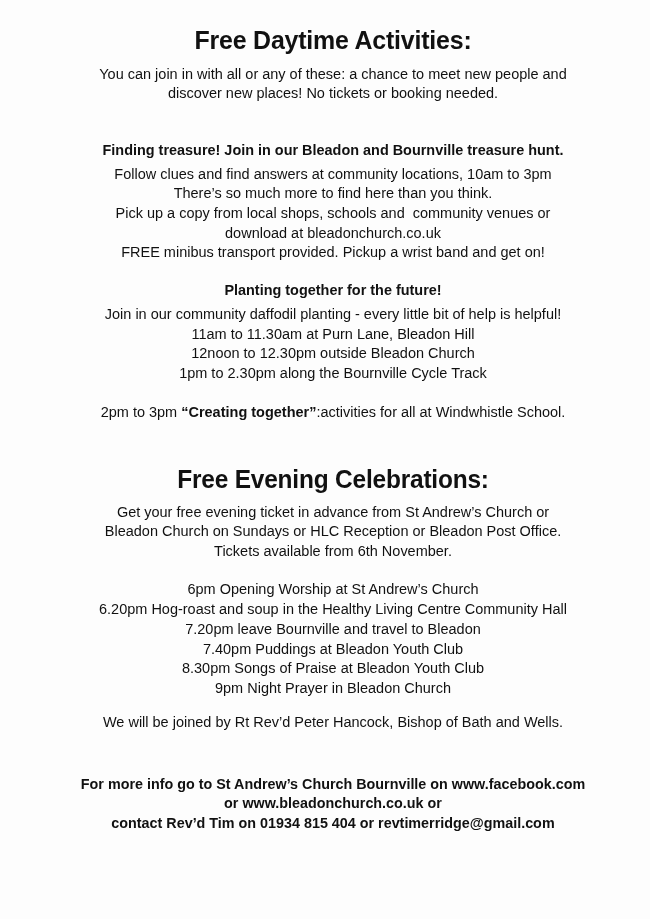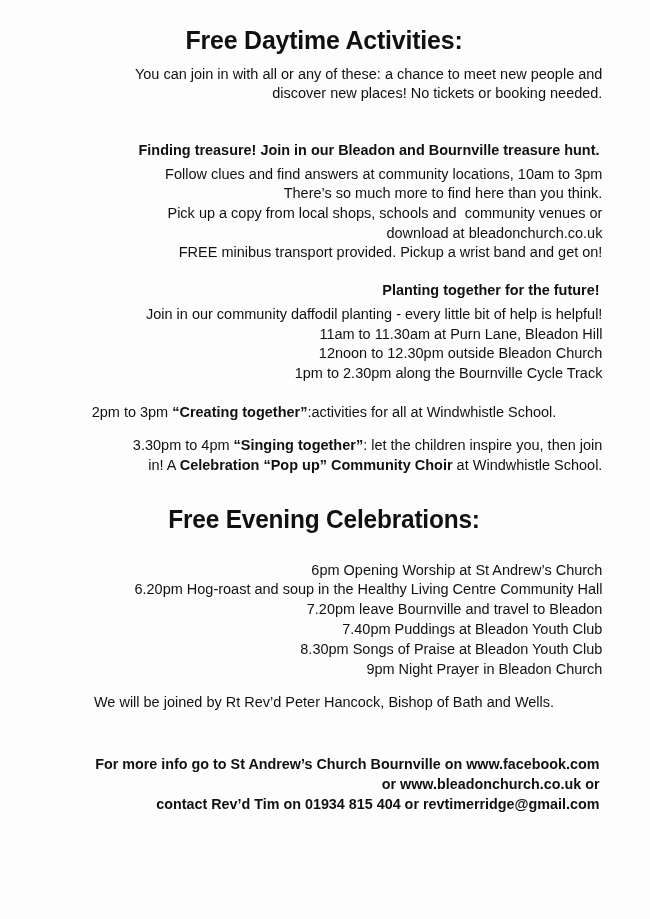--- a/index.html
+++ b/index.html
@@ -13,21 +13,21 @@
     background: #fdfdfd;
     color: #111111;
     font-family: "Liberation Sans", "DejaVu Sans", sans-serif;
     overflow: hidden;
   }
 
   .page {
     width: 650px;
     height: 919px;
     box-sizing: border-box;
-    padding: 26px 36px 10px 34px;
+    padding: 26px 18px 10px 34px;
     text-align: center;
   }
 
   
   .main-title {
     font-size: 26.5px;
     font-weight: bold;
     letter-spacing: -0.2px;
     line-height: 1.08;
     margin: 0 0 9px 0;
@@ -62,21 +62,21 @@
   .line {
     font-size: 15.1px;
     line-height: 1.30;
     margin: 0;
     transform: scaleX(0.96);
     transform-origin: center;
     white-space: pre;
   }
 
   
-  .block { margin: 0; text-align: right; }
+  .block { margin: 0; }
   .gap-xs { height: 6px; }
   .gap-md { height: 14px; }
   .gap-lg { height: 19px; }
   .gap-xl { height: 30px; }
   .gap-xxl { height: 42px; }
 
   .schedule .line { line-height: 1.31; }
 
   .footer .line {
     font-size: 15.1px;
@@ -127,33 +127,30 @@
   </div>
 
   <div class="gap-lg"></div>
 
   <p class="para">
     <span>2pm to 3pm </span><b>“Creating together”</b><span>:activities for all at Windwhistle School.</span>
   </p>
 
   <div class="gap-md"></div>
 
-  <div class="block">
-    <p class="para">
-      <span>3.30pm to 4pm </span><b>“Singing together”</b><span>: let the children inspire you, then join</span>
-    </p>
-    <p class="para">
-      <span>in! A </span><b>Celebration “Pop up” Community Choir</b><span> at Windwhistle School.</span>
-    </p>
-  </div>
 
   <div class="gap-xl"></div>
 
   <h1 class="main-title evening">Free Evening Celebrations:</h1>
 
+  <div class="block">
+    <p class="para">Get your free evening ticket in advance from St Andrew’s Church or</p>
+    <p class="para">Bleadon Church on Sundays or HLC Reception or Bleadon Post Office.</p>
+    <p class="para">Tickets available from 6th November.</p>
+  </div>
 
   <div class="gap-lg"></div>
 
   <div class="block schedule">
     <p class="line">6pm Opening Worship at St Andrew’s Church</p>
     <p class="line">6.20pm Hog-roast and soup in the Healthy Living Centre Community Hall</p>
     <p class="line">7.20pm leave Bournville and travel to Bleadon</p>
     <p class="line">7.40pm Puddings at Bleadon Youth Club</p>
     <p class="line">8.30pm Songs of Praise at Bleadon Youth Club</p>
     <p class="line">9pm Night Prayer in Bleadon Church</p>

